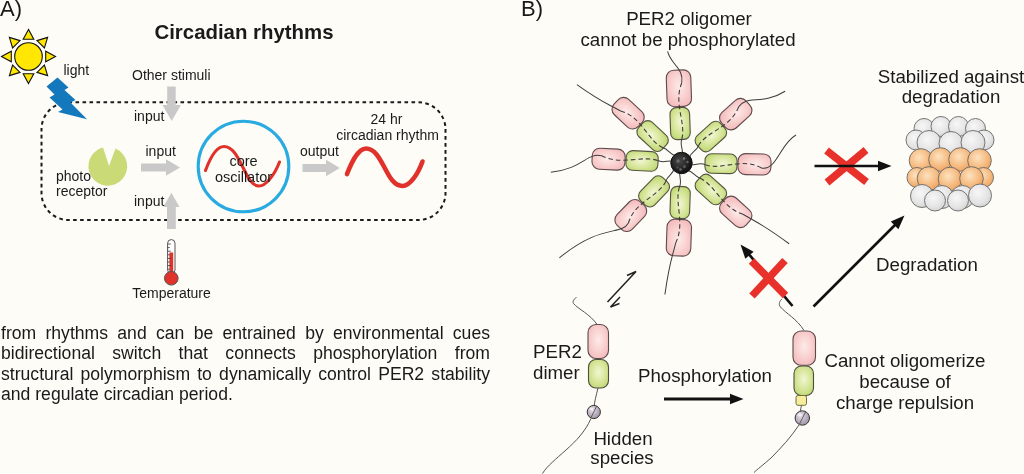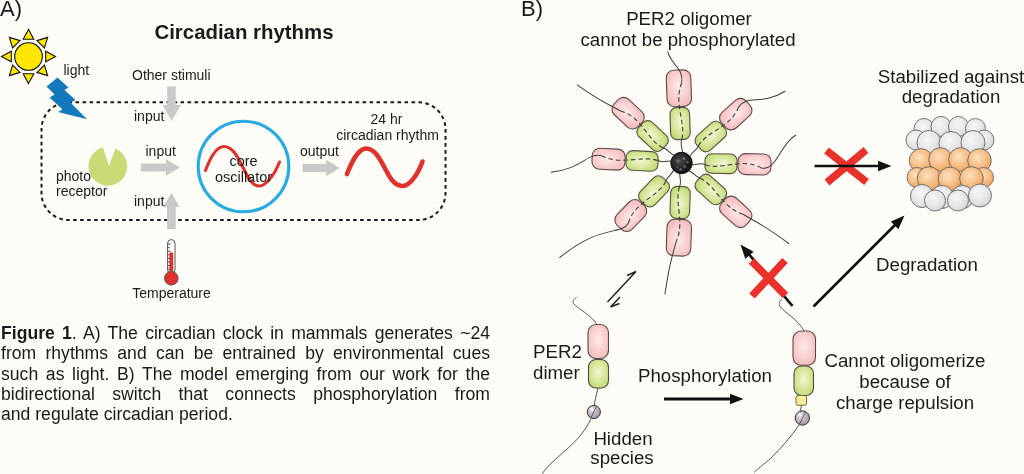--- a/index.html
+++ b/index.html
@@ -264,18 +264,17 @@
 <rect x="794" y="366" width="19.5" height="29.5" rx="7.5" fill="url(#gGrad)" stroke="#4e4e3e" stroke-width="1.1"></rect>
 <rect x="796" y="395.5" width="10.5" height="9.8" rx="2" fill="#f6ee9d" stroke="#6e6e3a" stroke-width="1"></rect>
 <path d="M799,425 C791,437 781,448 771,458 C763,465 757,469.5 754,472.5" fill="none" stroke="#555" stroke-width="1"></path>
 <circle cx="802.3" cy="418" r="7.2" fill="url(#bead)" stroke="#333" stroke-width="1"></circle>
     <ellipse cx="799.8" cy="414.8" rx="2.2" ry="1.6" fill="#f2eef4" opacity="0.9"></ellipse>
 <line x1="805.5" y1="412" x2="799.5" y2="424" stroke="#444" stroke-width="0.8"></line>
 
 </svg>
 
 <div id="cap">
-<div><b>Figure 1</b>. A) The circadian clock in mammals generates ~24</div>
 <div>from rhythms and can be entrained by environmental cues</div>
-<div>such as light. B) The model emerging from our work for the</div>
 <div>bidirectional switch that connects phosphorylation from</div>
+<div>structural polymorphism to dynamically control PER2 stability</div>
 <div class="last">and regulate circadian period.</div>
 </div>
 
 </body></html>

